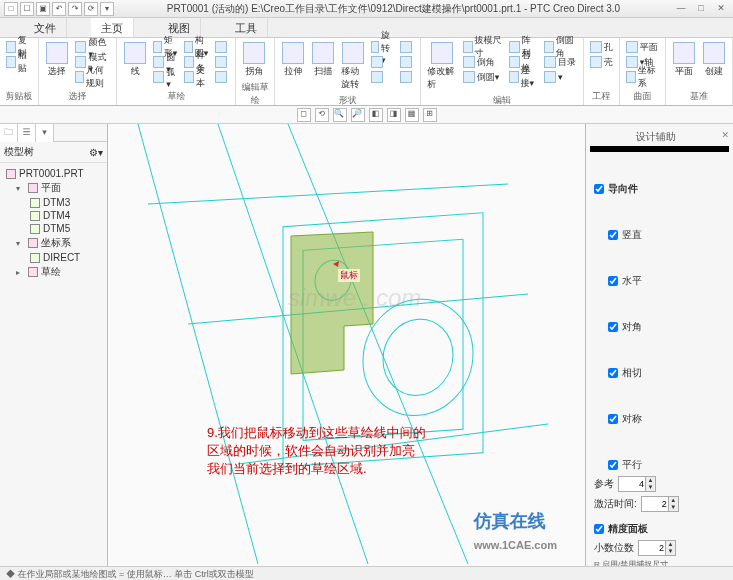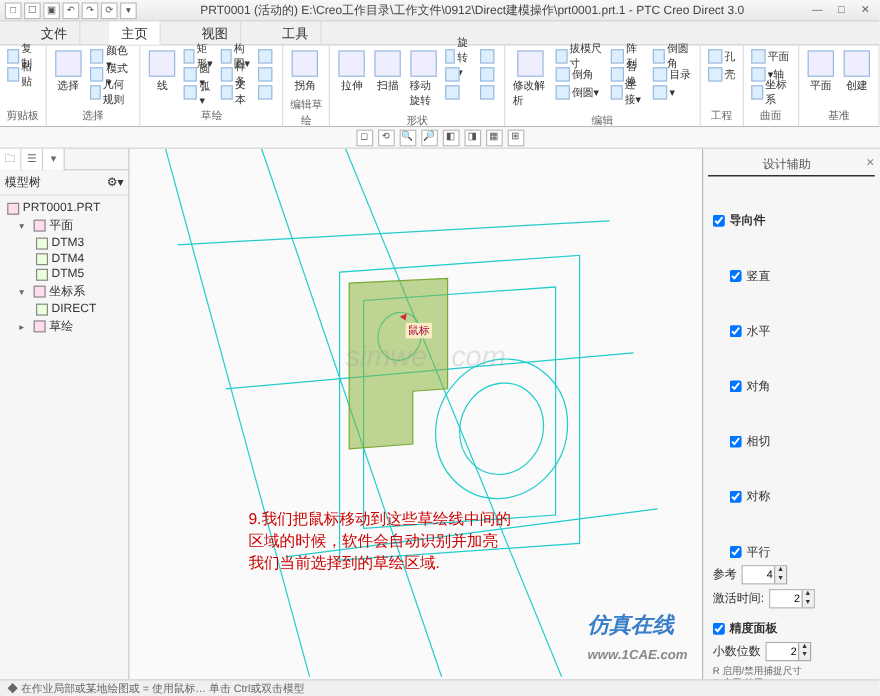--- a/index.html
+++ b/index.html
@@ -40,25 +40,25 @@
 .tree-node { display: flex; align-items: center; padding: 1px 0 1px 4px; font-size: 10px; color: #333; gap: 3px; }
 .tree-node.lvl1 { padding-left: 14px; }
 .tree-node.lvl2 { padding-left: 28px; }
 .tree-exp { width: 9px; font-size: 8px; color: #666; }
 .tree-ico { width: 10px; height: 10px; border: 1px solid #888; background: #fde; }
 
 .canvas { flex: 1; background: #fafafa; position: relative; overflow: hidden; }
 .canvas svg { position: absolute; top: 0; left: 0; }
 .annotation { position: absolute; right: 158px; top: 300px; width: 220px; font-size: 13px; line-height: 18px; color: #c00; }
 .watermark { position: absolute; top: 160px; left: 180px; font-size: 24px; color: rgba(150,150,150,0.25); font-style: italic; pointer-events: none; }
-.wm2 { position: absolute; bottom: 12px; right: 12px; font-size: 18px; font-style: italic; color: #3a7ec8; font-weight: bold; }
+.wm2 { position: absolute; bottom: 12px; right: 28px; font-size: 18px; color: #3a7ec8; font-weight: bold; }
 .cursor-label { position: absolute; top: 145px; left: 230px; background: rgba(255,240,200,0.9); padding: 0 2px; font-size: 9px; color: #a04; }
 
 .rightpanel { width: 148px; background: #f6f6f6; border-left: 1px solid #bbb; padding: 4px; font-size: 10px; color: #333; overflow: hidden; }
-.rp-title { font-size: 10px; color: #555; padding: 2px 0; text-align: center; border-bottom: 1px solid #000000; margin-bottom: 4px; }
+.rp-title { font-size: 10px; color: #555; padding: 2px 0; text-align: center; border-bottom: 6px solid #000000; margin-bottom: 4px; }
 .rp-check { display: flex; align-items: center; gap: 4px; padding: 2px 0 2px 4px; margin-top: 28px; }
 .rp-check.sub { padding-left: 18px; }
 .rp-row { display: flex; align-items: center; gap: 4px; padding: 2px 4px; }
 .rp-spin { display: flex; border: 1px solid #aaa; background: #fff; }
 .rp-spin input { width: 26px; border: none; font-size: 9px; text-align: right; padding: 1px; }
 .rp-spin .spbtns { display: flex; flex-direction: column; }
 .rp-spin .spbtns div { width: 10px; height: 7px; font-size: 6px; line-height: 6px; text-align: center; background: #eee; border-left: 1px solid #aaa; }
 .rp-keys { font-size: 8px; line-height: 10px; color: #666; padding: 2px 4px; }
 .rp-close { float: right; font-size: 9px; color: #888; }
 

